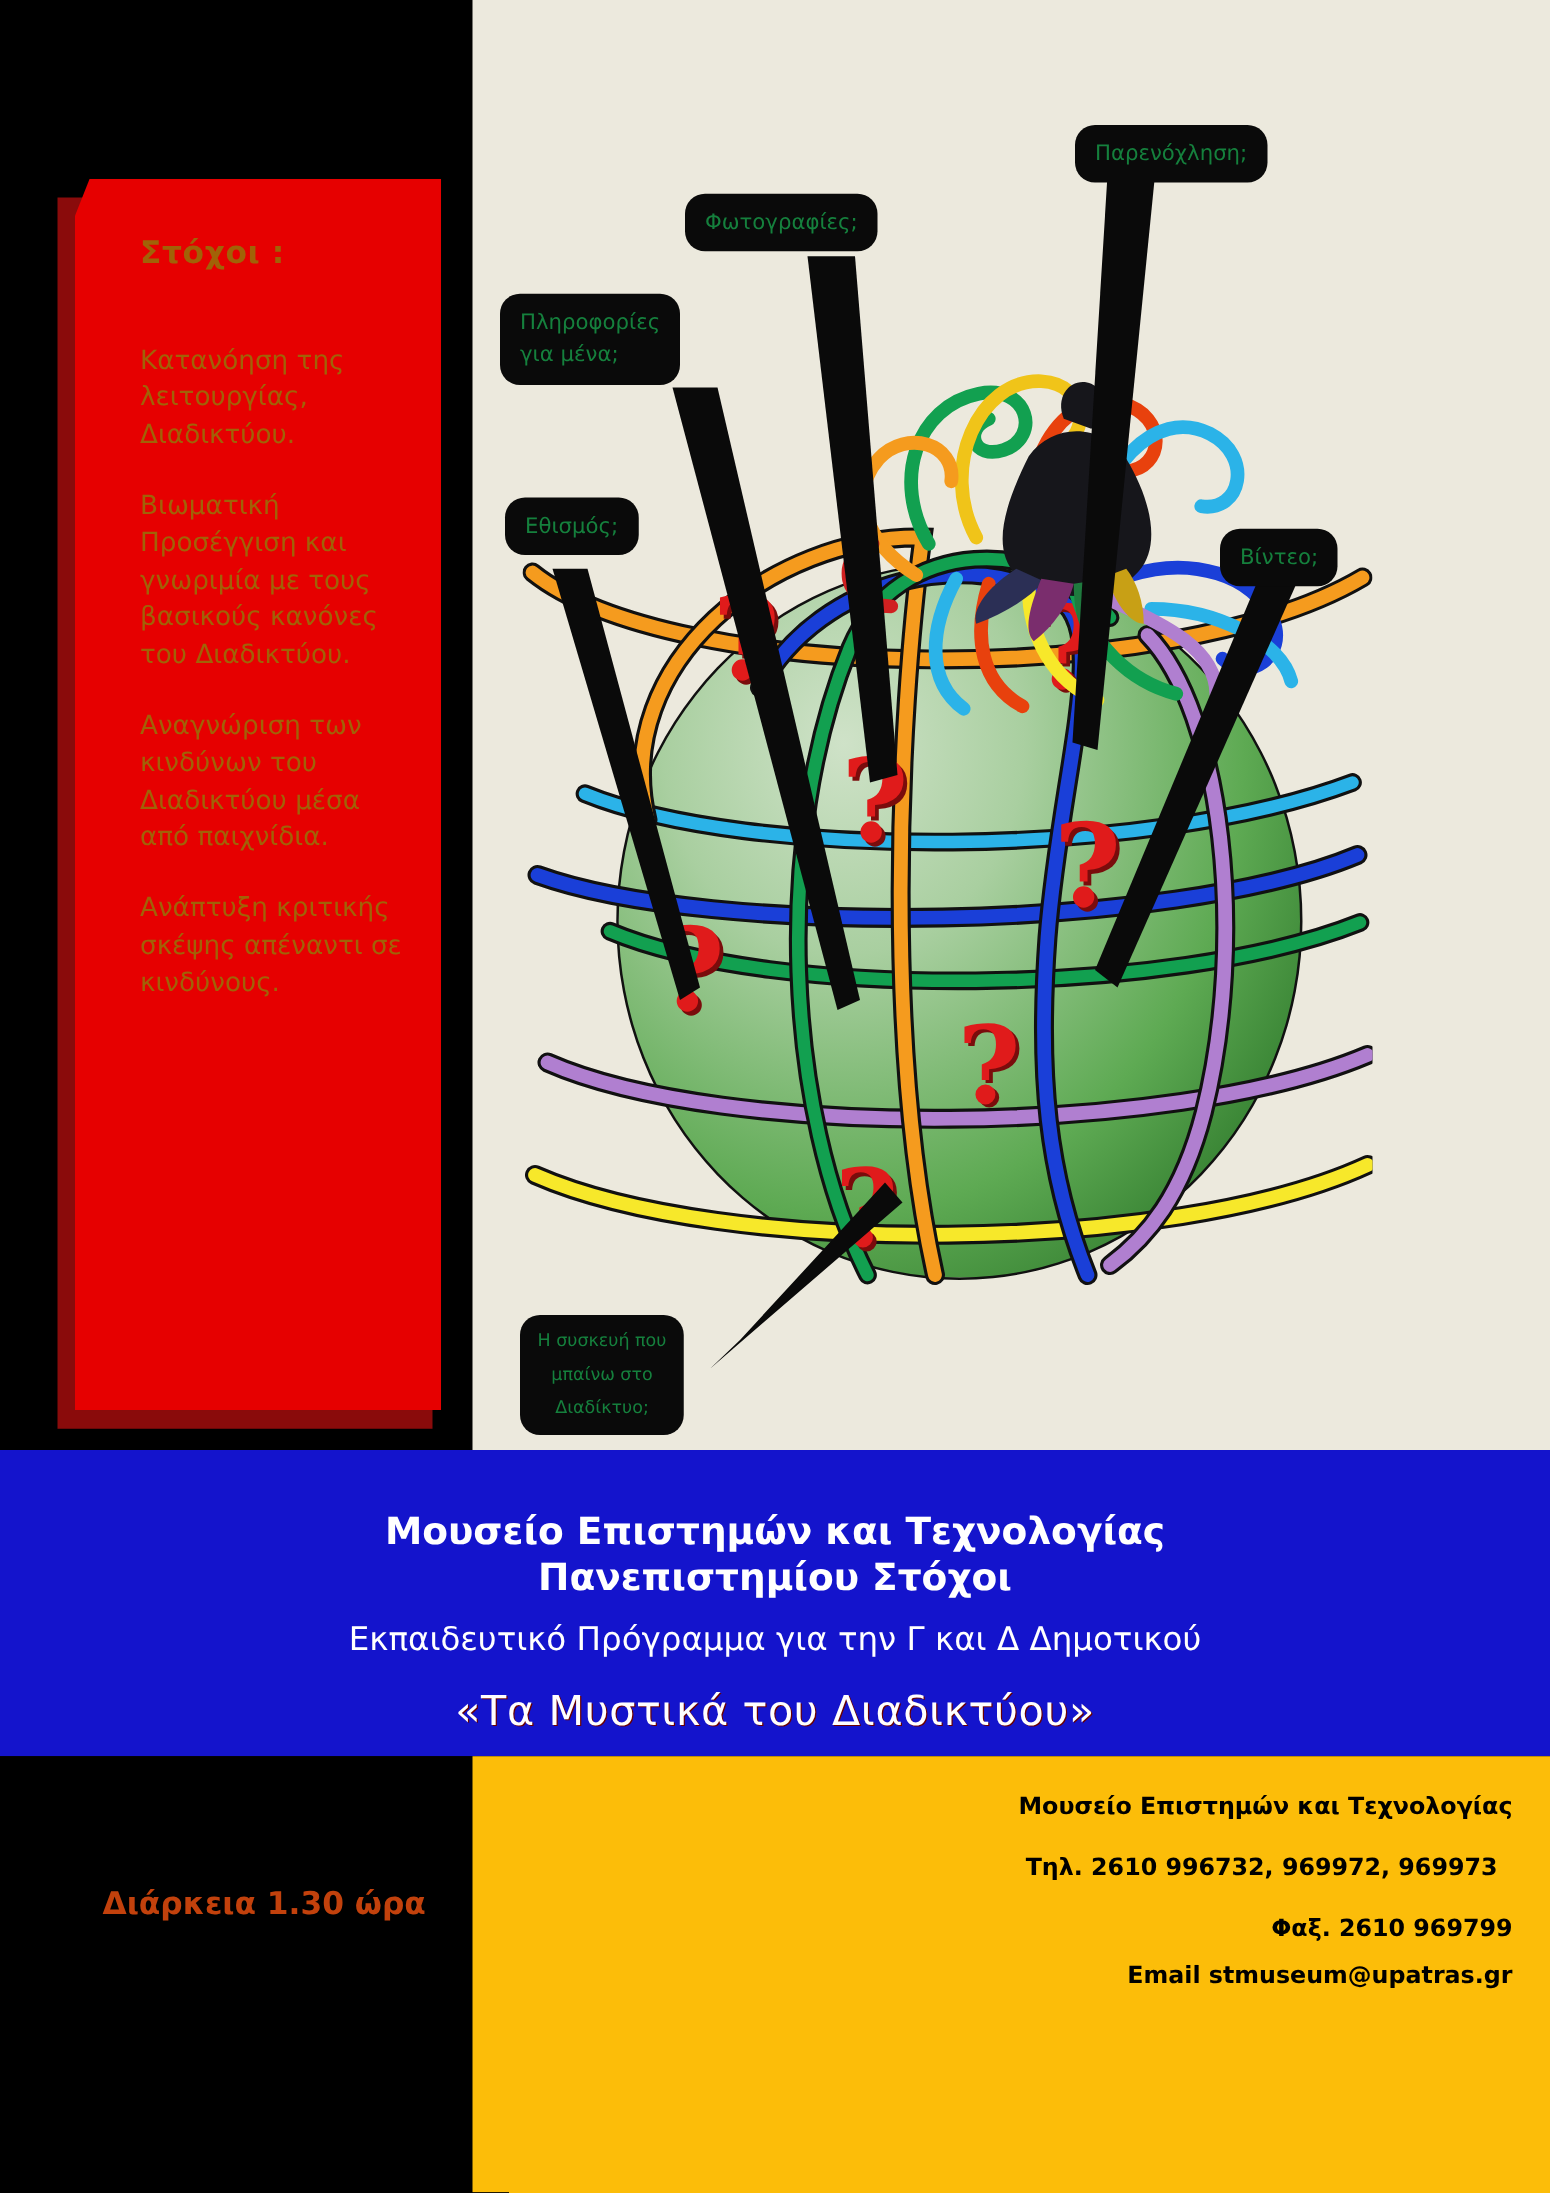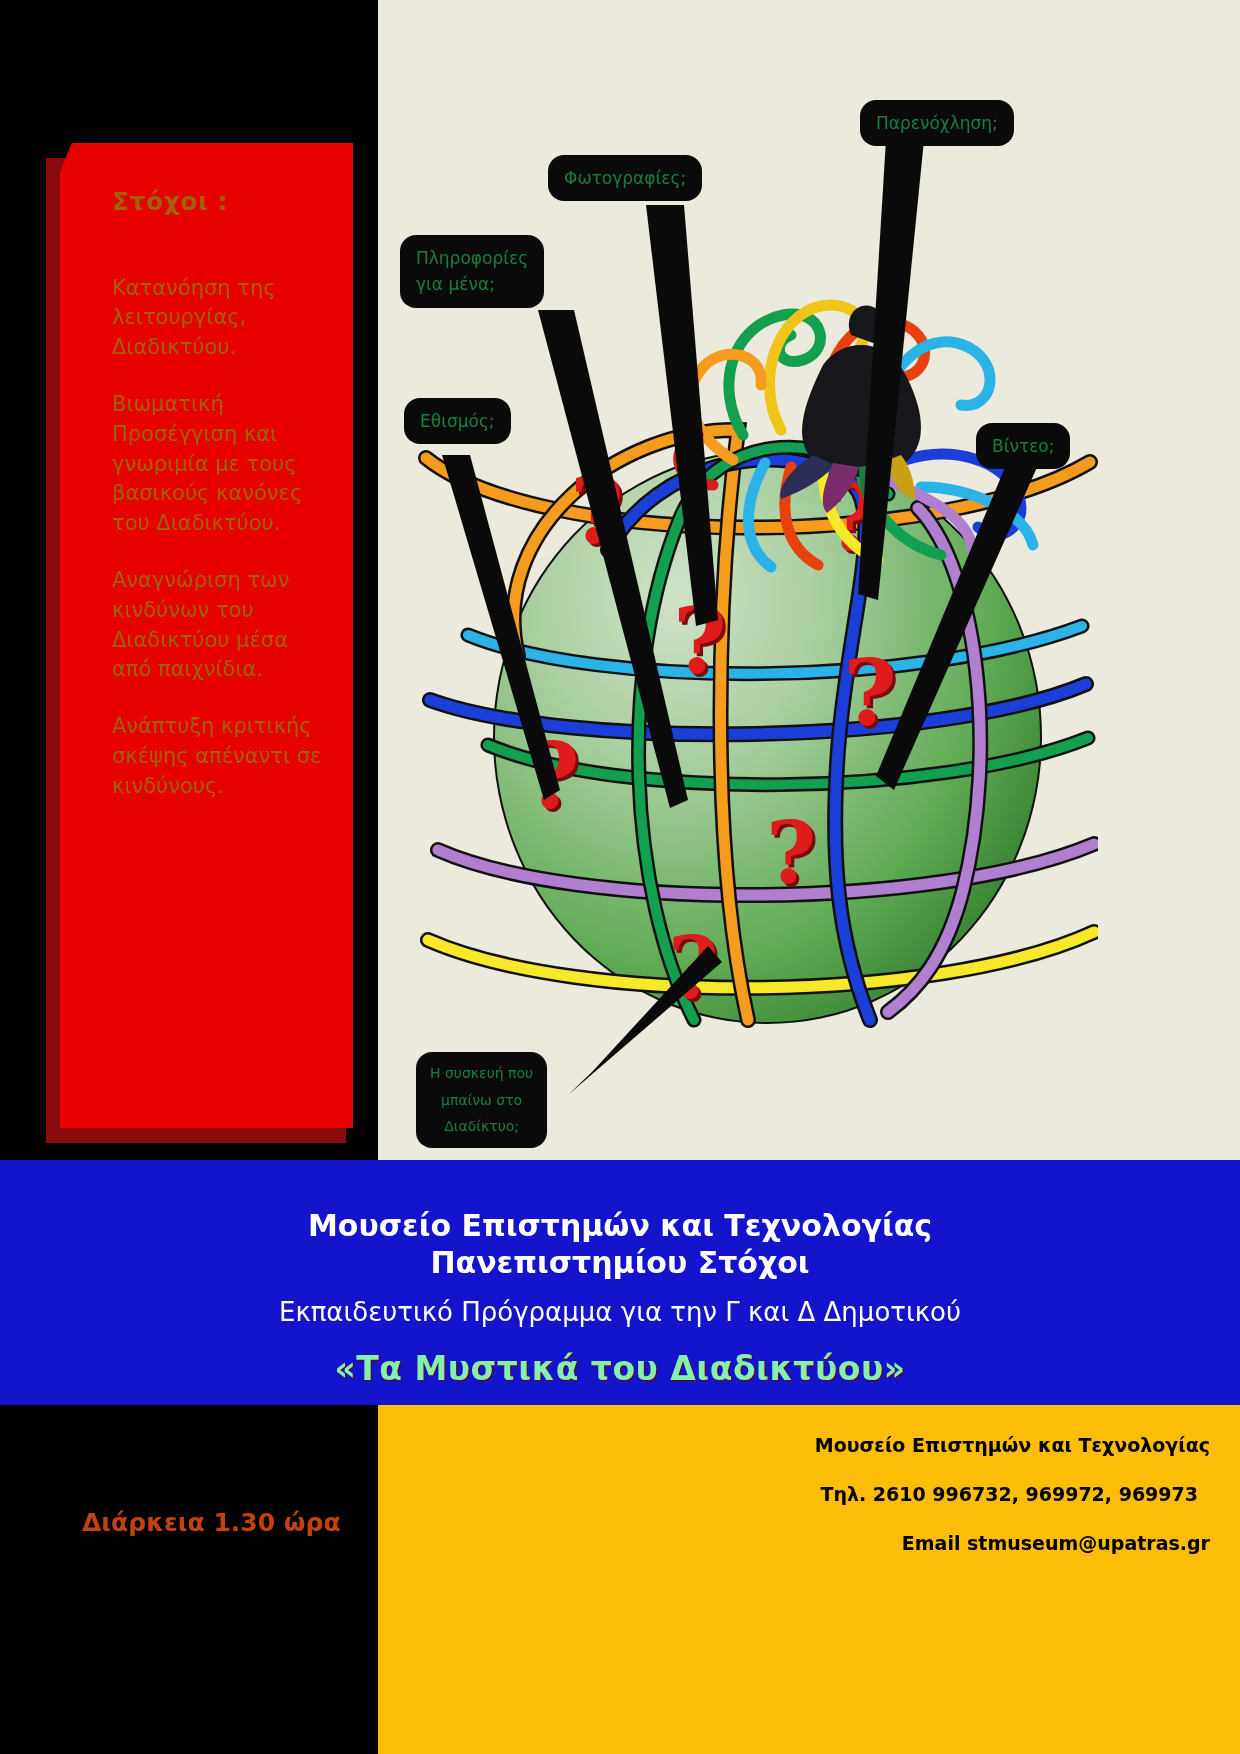--- a/index.html
+++ b/index.html
@@ -96,21 +96,21 @@
     text-align:center;
   }
   .org1{
     font-size:30px;font-weight:bold;line-height:1.22;
     padding-top:48px;margin:0;
   }
   .org2{
     font-size:26px;font-weight:normal;margin:16px 0 0 0;
   }
   .prog-title{
-    font-size:33px;font-weight:bold;color:#86efac;margin:22px 0 0 0;
+    font-size:33px;font-weight:normal;color:#ffffff;margin:22px 0 0 0;
     text-shadow:1px 1px 0 #6b0000;
     letter-spacing:.5px;
   }
 
   
   .bottomrow{
     position:absolute;left:0;top:1405px;width:1240px;height:349px;
     background:#000;
   }
   .yellowbox{
@@ -260,17 +260,18 @@
     <p class="org1" style="padding-top:0;">Πανεπιστημίου Στόχοι</p>
     <p class="org2">Εκπαιδευτικό Πρόγραμμα για την Γ και Δ Δημοτικού</p>
     <p class="prog-title">«Τα Μυστικά του Διαδικτύου»</p>
   </div>
 
   <div class="bottomrow">
     <div class="duration">Διάρκεια  1.30 ώρα</div>
     <div class="yellowbox">
       <p class="contact" style="margin:0;">Μουσείο Επιστημών και Τεχνολογίας</p>
       <p class="contact" style="margin:12px;padding-top:0;">Τηλ. 2610 996732, 969972, 969973</p>
+      <p class="contact" style="margin:0;padding-top:0;">Φαξ. 2610 969799</p>
       <p class="contact" style="margin:0;padding-top:0;">Email stmuseum@upatras.gr</p>
     </div>
   </div>
 
 </div>
 
 </body></html>

